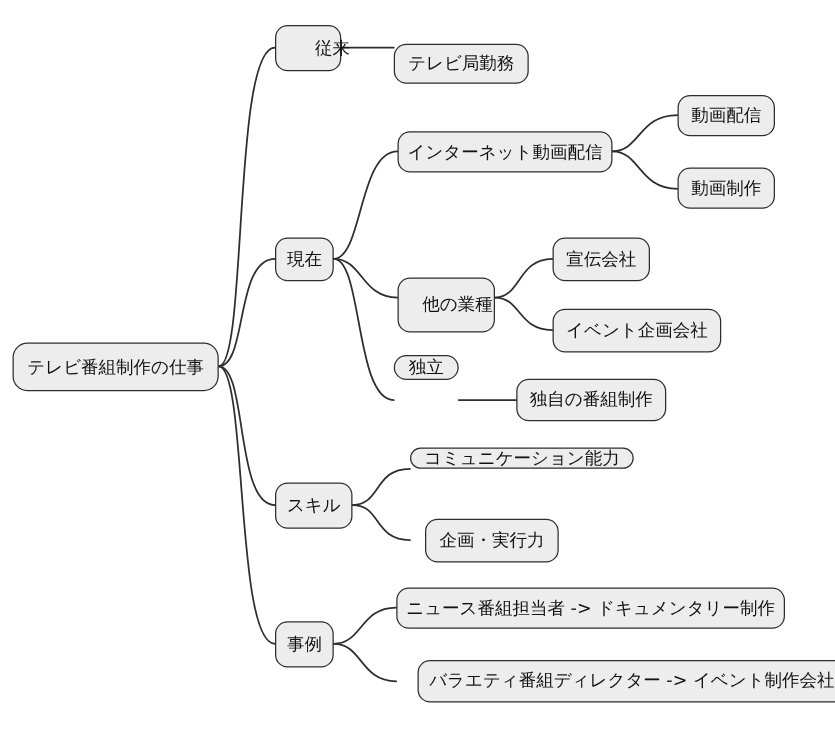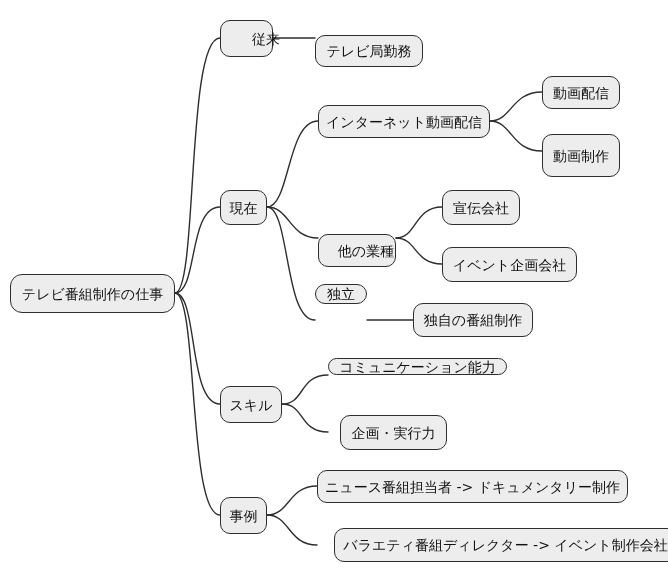--- a/index.html
+++ b/index.html
@@ -56,23 +56,23 @@
   <div class="node" style="left:220px;top:20px;width:53px;height:37px;padding-left:45px;">従来</div>
 
   <div class="node" style="left:315px;top:35px;width:108px;height:32px;">テレビ局勤務</div>
 
   <div class="node" style="left:220px;top:190px;width:47px;height:35px;">現在</div>
 
   <div class="node" style="left:318px;top:105px;width:172px;height:33px;">インターネット動画配信</div>
 
   <div class="node" style="left:542px;top:76px;width:78px;height:33px;">動画配信</div>
 
-  <div class="node" style="left:542px;top:134px;width:78px;height:43px;">動画制作</div>
+  <div class="node" style="left:542px;top:134px;width:78px;height:33px;">動画制作</div>
 
-  <div class="node" style="left:318px;top:234px;width:78px;height:33px;padding-left:24px;">他の業種</div>
+  <div class="node" style="left:318px;top:222px;width:78px;height:44px;padding-left:24px;">他の業種</div>
 
   <div class="node" style="left:442px;top:190px;width:78px;height:35px;">宣伝会社</div>
 
   <div class="node" style="left:442px;top:247px;width:135px;height:35px;">イベント企画会社</div>
 
   <div class="node" style="left:315px;top:284px;width:52px;height:20px;">独立</div>
 
   <div class="node" style="left:413px;top:303px;width:120px;height:34px;">独自の番組制作</div>
 
   <div class="node" style="left:220px;top:386px;width:62px;height:37px;">スキル</div>

